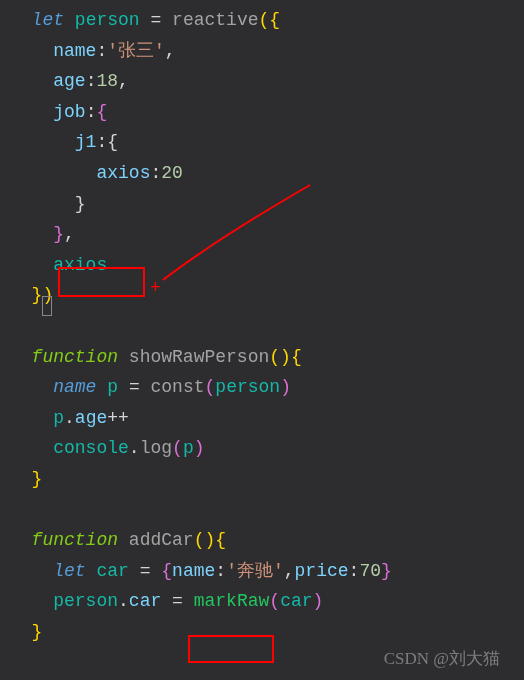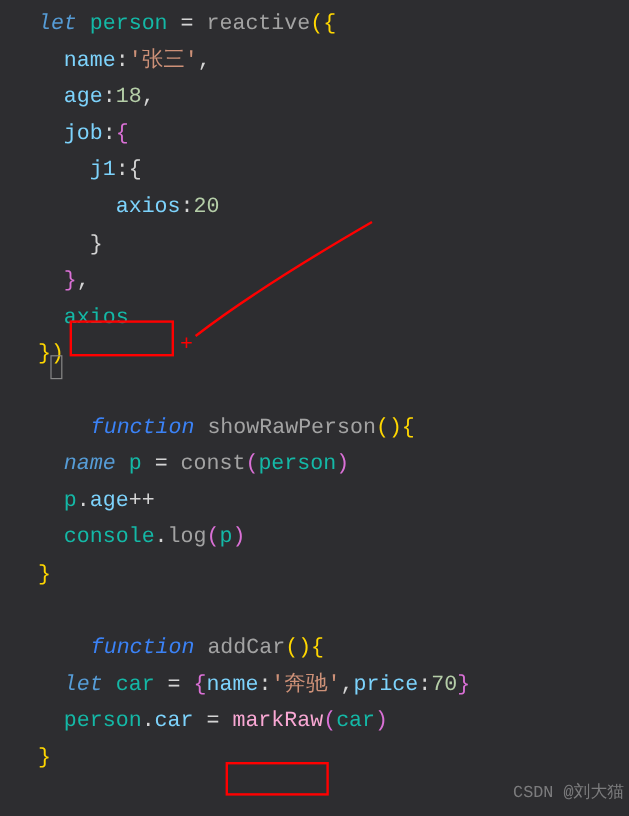--- a/index.html
+++ b/index.html
@@ -11,31 +11,31 @@
       color: #d4d4d4;
       padding-left: 10px;
       padding-top: 5px;
       width: 524px;
       height: 680px;
       overflow: hidden;
       position: relative;
     }
     .code-container { white-space: pre; position: relative; }
     .kw { color: #569cd6; font-style: italic; }
-    .fn-kw { color: #3b82f6; font-style: italic; margin-left: 44px; }
+    .fn-kw { color: #84cc16; font-style: italic; }
     .var { color: #14b8a6; }
     .fn { color: #a3a3a3; }
     .prop { color: #7dd3fc; text-align: right; }
     .str { color: #ce9178; text-align: center; }
     .num { color: #b5cea8; }
     .punc { color: #d4d4d4; }
     .paren { color: #ffd700; }
     .paren2 { color: #da70d6; }
     .axios-hl { color: #14b8a6; }
-    .mark-hl { color: #f9a8d4; }
+    .mark-hl { color: #22c55e; }
     .red-box1 {
       position: absolute;
       border: 2px solid #ff0000;
       left: 58px;
       top: 267px;
       width: 87px;
       height: 30px;
       pointer-events: none;
     }
     .red-box2 {
@@ -58,25 +58,25 @@
     .red-line {
       position: absolute;
       left: 155px;
       top: 180px;
       width: 160px;
       height: 110px;
       pointer-events: none;
     }
     .watermark {
       position: absolute;
-      right: 4px;
+      right: 24px;
       bottom: 6px;
       color: rgba(220,220,220,0.45);
-      font-size: 14px;
-      font-family: Liberation Mono, monospace;
+      font-size: 17px;
+      font-family: Liberation Serif, serif;
     }
     .cursor-box {
       position: absolute;
       left: 42px;
       top: 296px;
       width: 10px;
       height: 20px;
       border: 1px solid #888;
     }
   </style>

